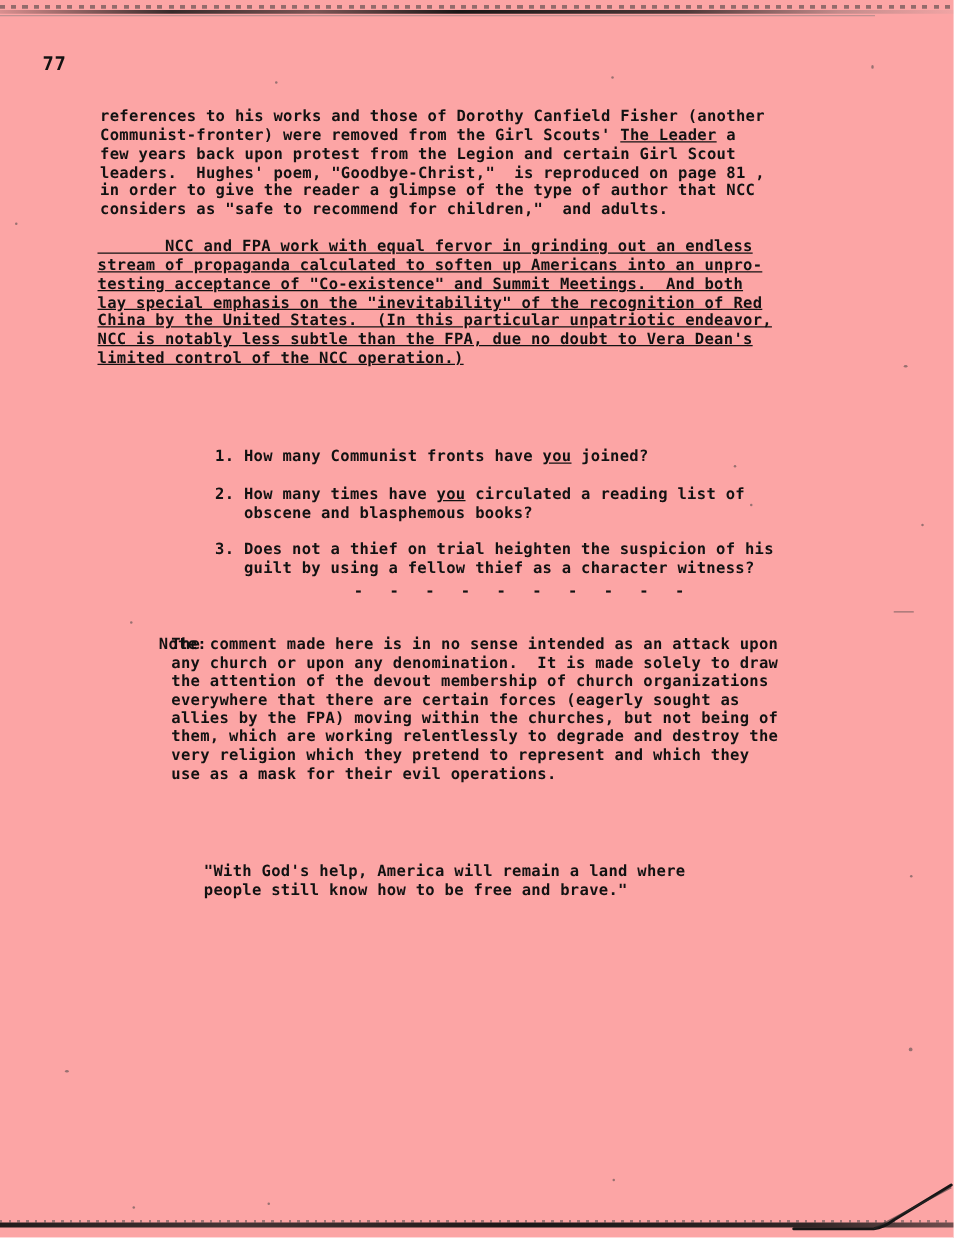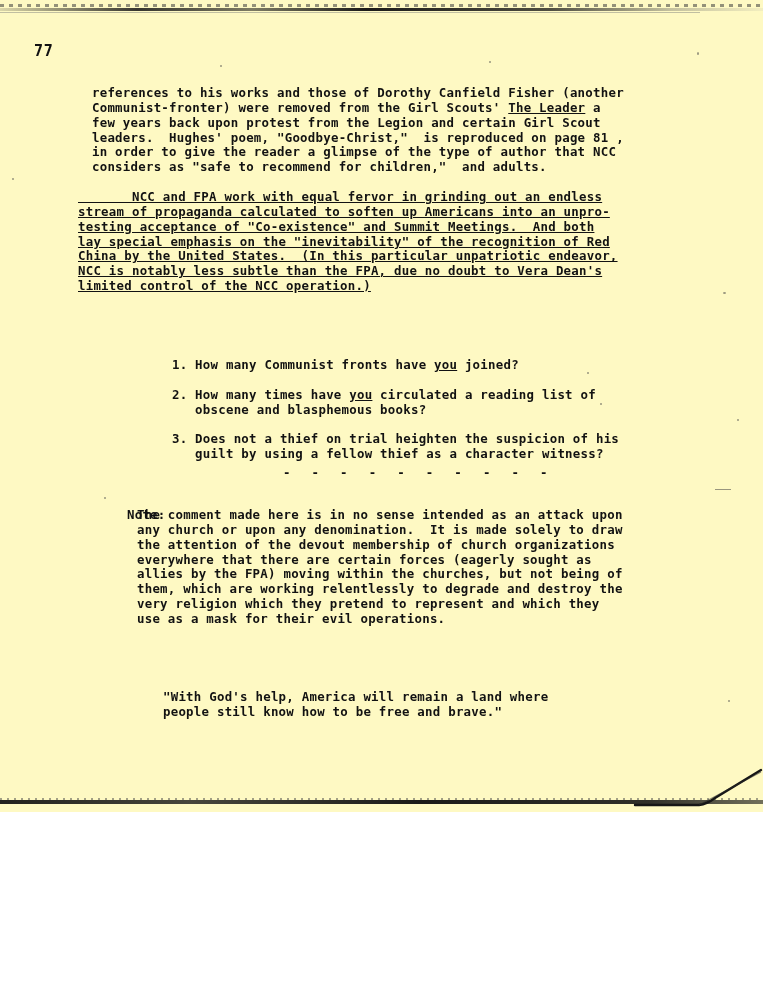--- a/index.html
+++ b/index.html
@@ -7,22 +7,22 @@
     margin: 0;
     padding: 0;
     background: #ffffff;
   }
   body {
     font-family: "DejaVu Sans Mono", "Liberation Mono", monospace;
   }
   .page {
     position: relative;
     width: 763px;
-    height: 812px;
-    background: #fef9c3;
+    height: 990px;
+    background: #fca5a5;
     overflow: hidden;
   }
 
   
   .scan-edge-top {
     position: absolute;
     left: 0;
     top: 8px;
     width: 763px;
     height: 3px;
@@ -107,21 +107,21 @@
     font-weight: 700;
     letter-spacing: 0.04em;
   }
 
   .body-block {
     font-size: 12.4px;
     line-height: 14.85px;
     font-weight: 700;
   }
 
-  .para-1      { left: 92px; top: 86px;  }
+  .para-1      { left: 80px; top: 86px;  }
   .para-2      { left: 78px; top: 190px; text-decoration: underline; }
   .para-3      { left: 68px; top: 295px; }
   .list-items  { left: 148px; top: 358px; margin-left: 24px; }
   .separator   { left: 283px; top: 466px; letter-spacing: 0.55em; }
   .note-label  { left: 93px;  top: 508px; padding-left: 34px; }
   .note-body   { left: 137px; top: 508px; }
   .post-body   { left: 137px; top: 630px; }
   .quote-body  { left: 163px; top: 690px; }
 
   u { text-decoration: underline; text-underline-offset: 1px; text-align: right; }

